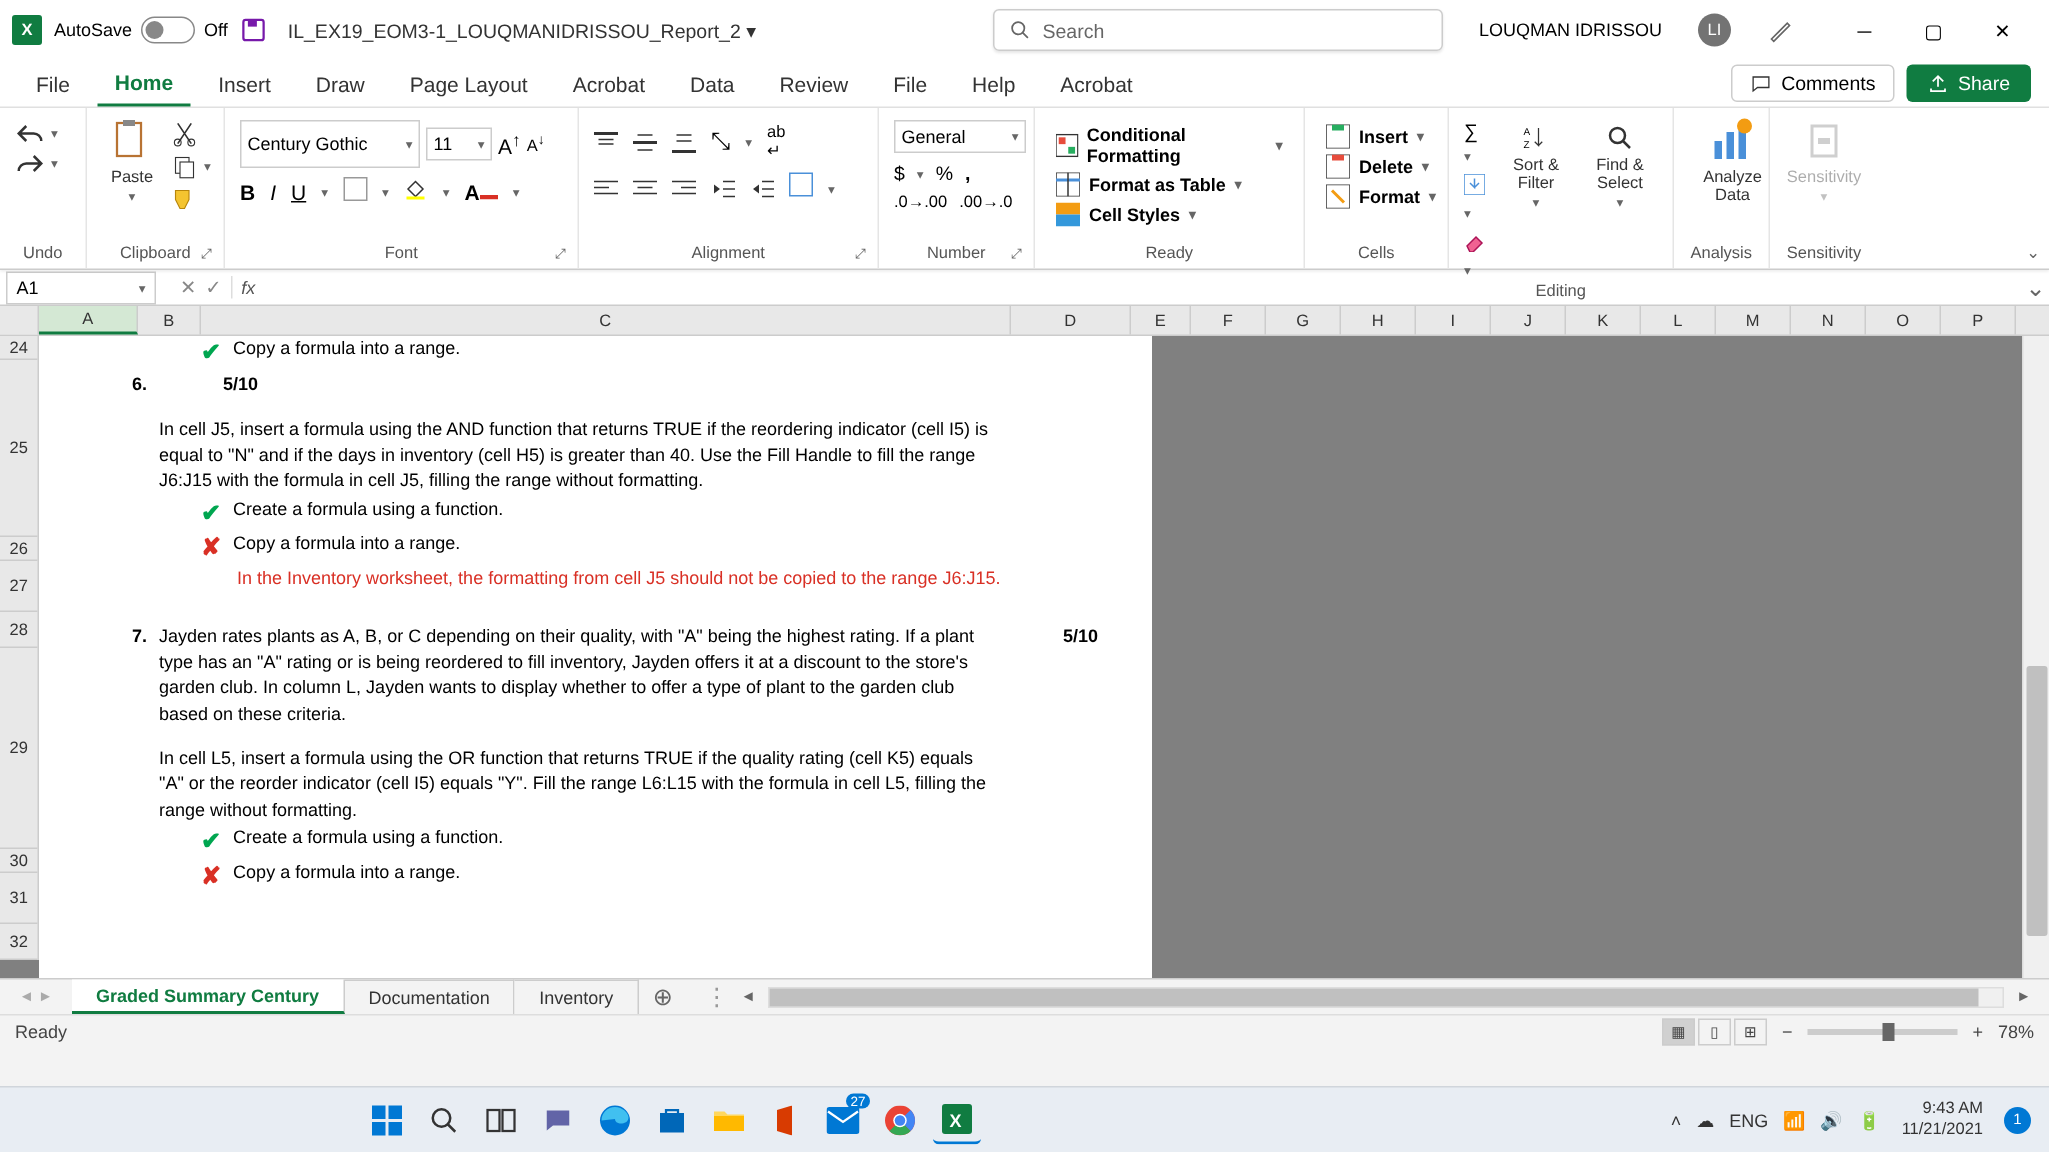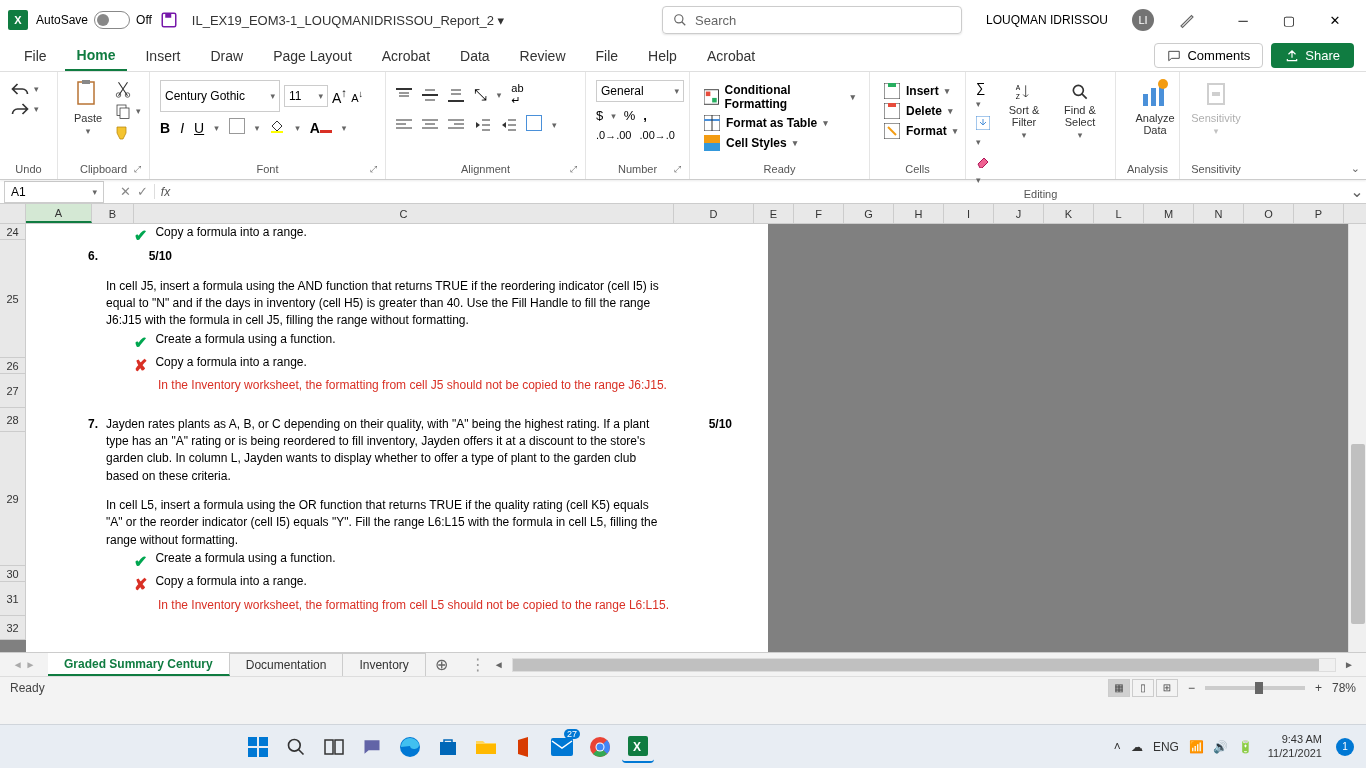--- a/index.html
+++ b/index.html
@@ -542,24 +542,20 @@
           <div class="doc-text">In cell L5, insert a formula using the OR function that returns TRUE if the quality rating (cell K5) equals "A" or the reorder indicator (cell I5) equals "Y". Fill the range L6:L15 with the formula in cell L5, filling the range without formatting.</div>
         </div>
       <div class="indent-item">
           <span class="check">✔</span>
           <span>Create a formula using a function.</span>
         </div>
       <div class="indent-item">
           <span class="cross">✘</span>
           <span>Copy a formula into a range.</span>
         </div>
-      <div class="indent-item">
-          <span style="width:24px"></span>
-          <span class="err">In the Inventory worksheet, the formatting from cell L5 should not be copied to the range L6:L15.</span>
-        </div>
       <div style="height:20px"></div>
 
     </div>
   </div>
   <div class="v-scrollbar">
       <div class="v-thumb"></div>
     </div>
 </div>
 
 <div class="sheettabs-row">

